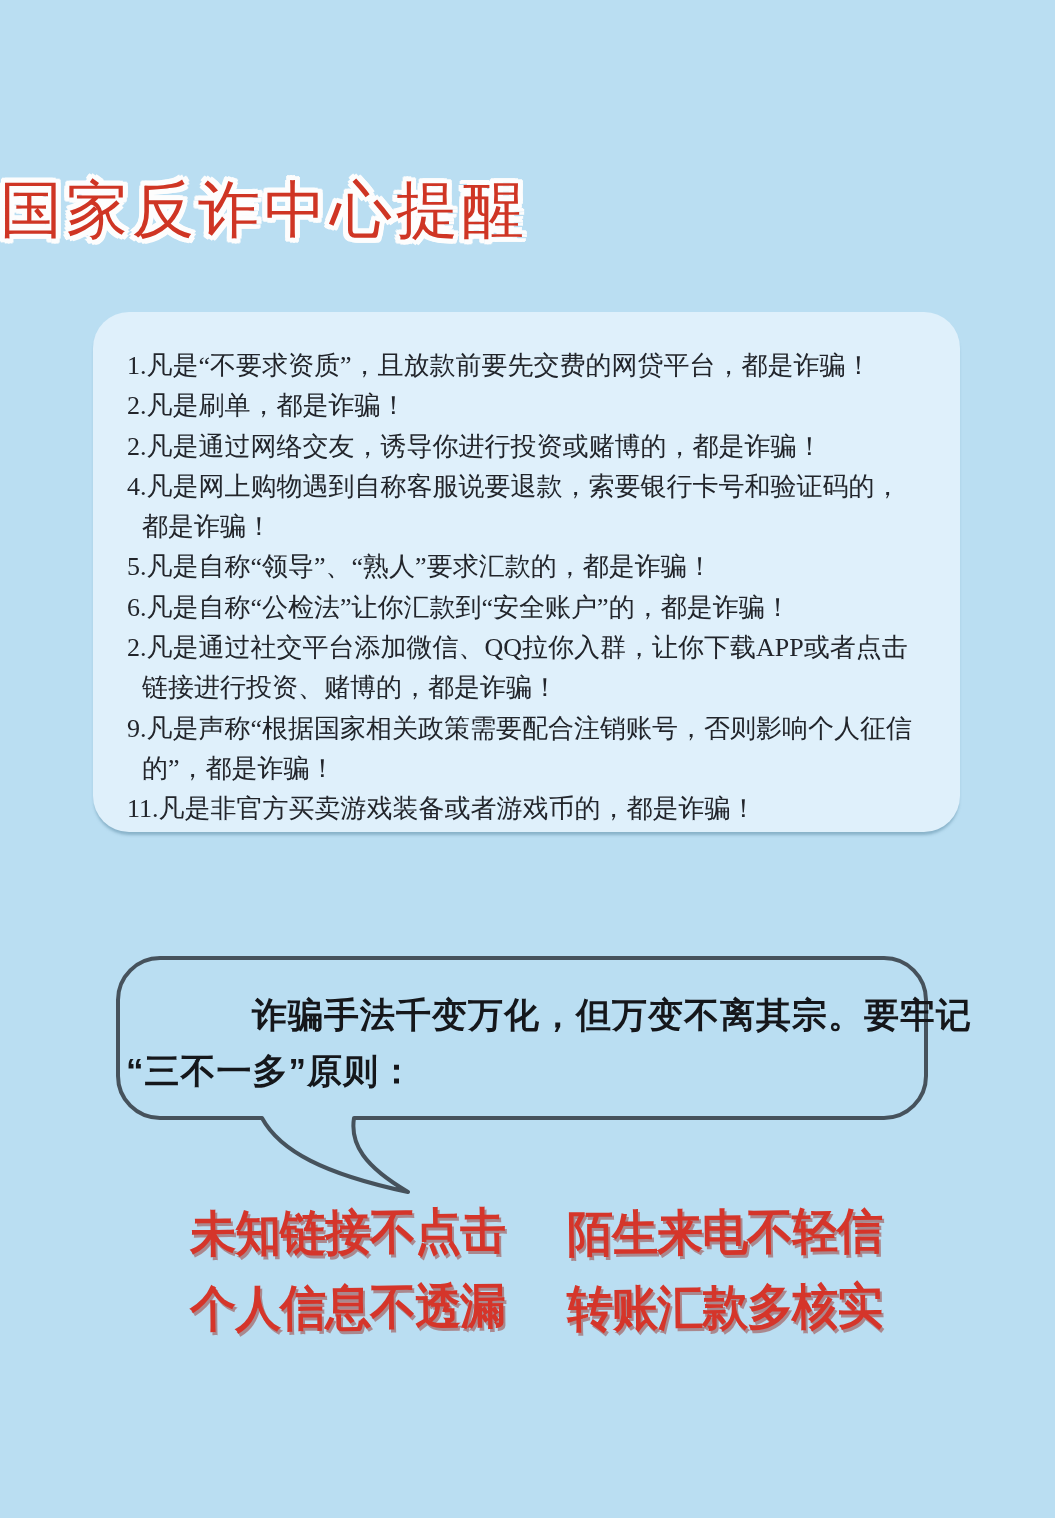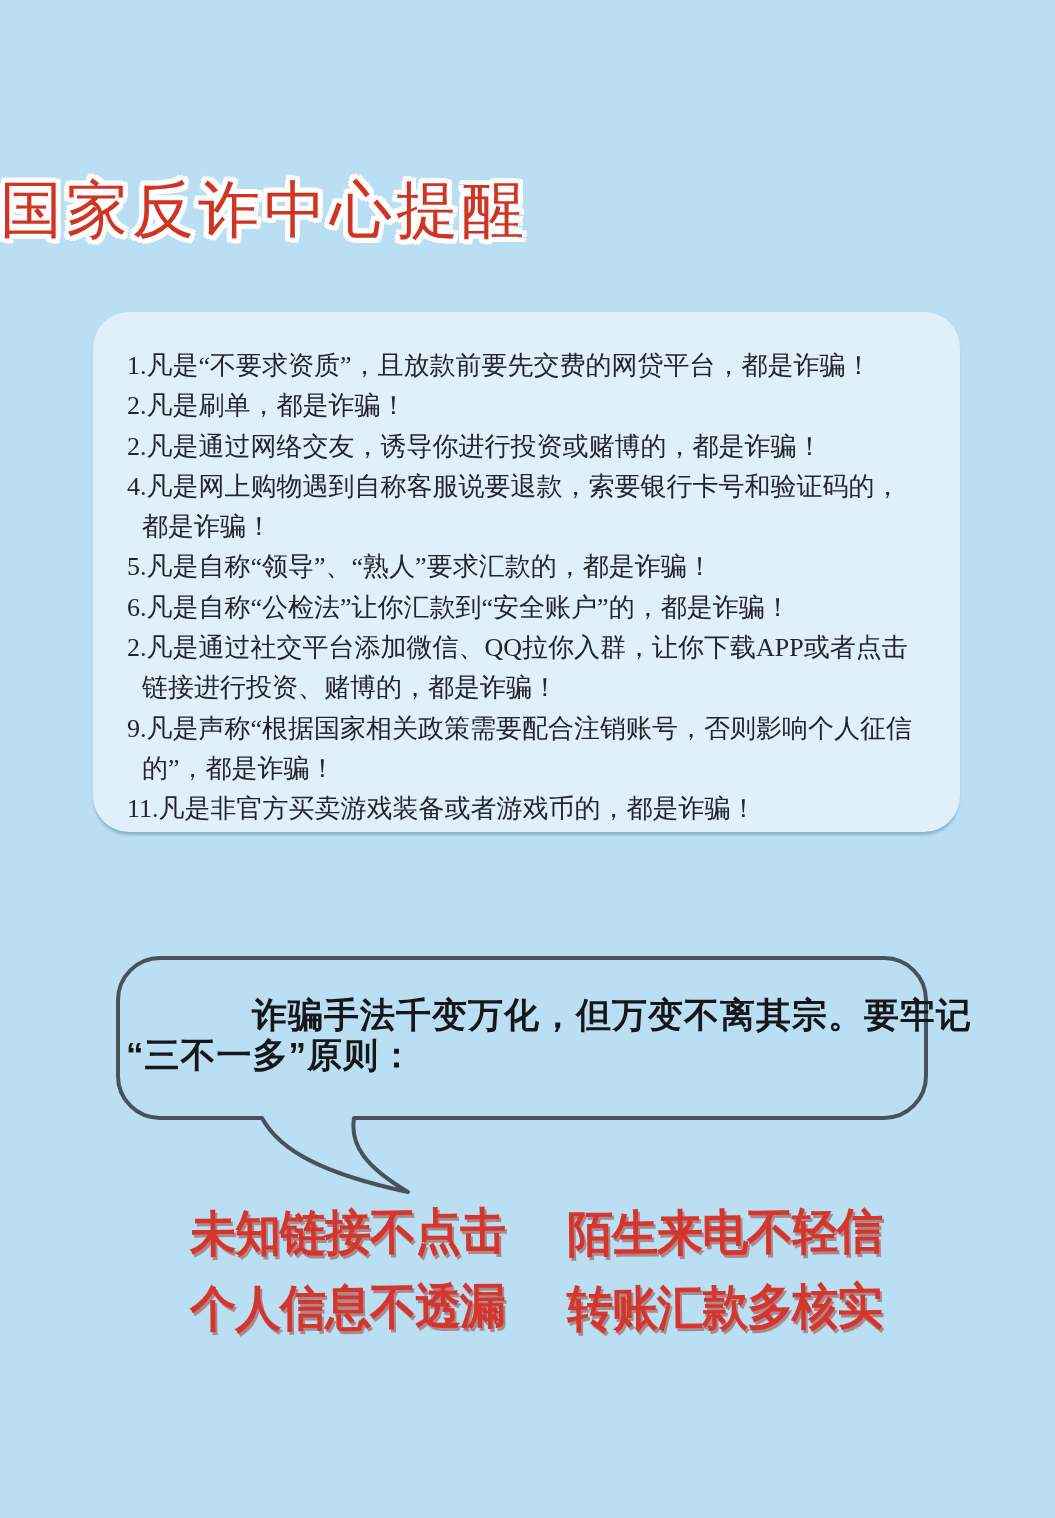--- a/index.html
+++ b/index.html
@@ -37,21 +37,21 @@
   .notice-line.cont{padding-left:15px;}
   .speech-bubble{position:absolute;left:112px;top:948px;width:820px;height:250px;}
   .speech-bubble svg{position:absolute;left:0;top:0;}
   .bubble-line{
     position:absolute;
     font-size:35px;font-weight:700;color:#15171b;
     letter-spacing:1px;white-space:nowrap;
     font-family:"Liberation Sans","DejaVu Sans",sans-serif;
   }
   .bubble-line-1{left:102px;top:44px;margin-left:38px;}
-  .bubble-line-2{left:14px;top:84px;}
+  .bubble-line-2{left:14px;top:100px;}
   .slogan-grid{
     position:absolute;left:190px;top:1202px;
     display:grid;grid-template-columns:auto auto;
     column-gap:62px;row-gap:13px;
   }
   .slogan{
     font-size:46px;font-weight:900;color:#d5352a;
     letter-spacing:-1px;white-space:nowrap;
     font-family:"DejaVu Sans","Liberation Sans",sans-serif;
     transform:scaleY(1.06) rotate(-0.6deg);

